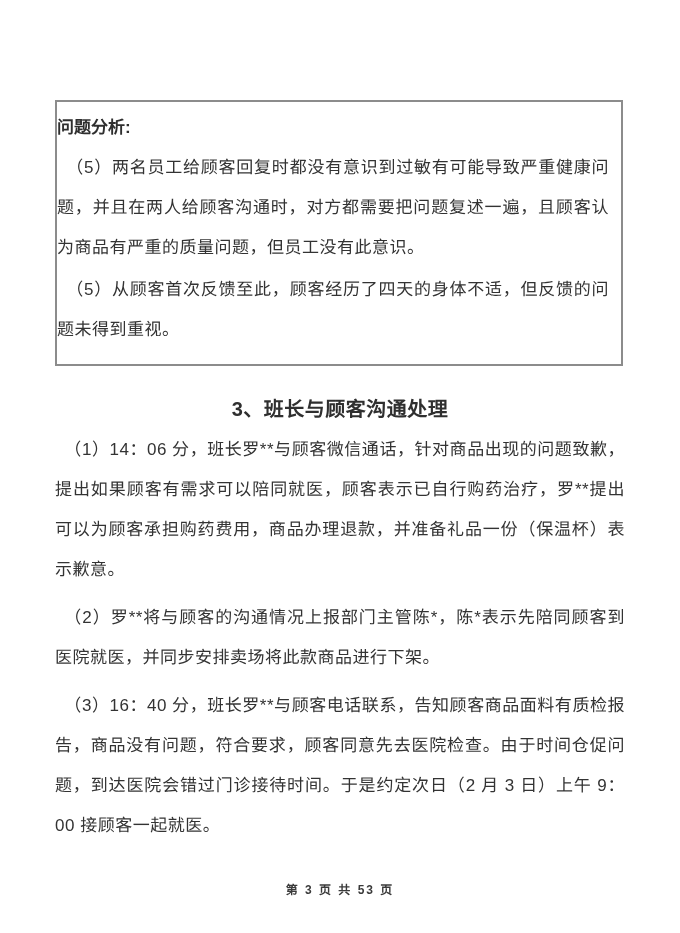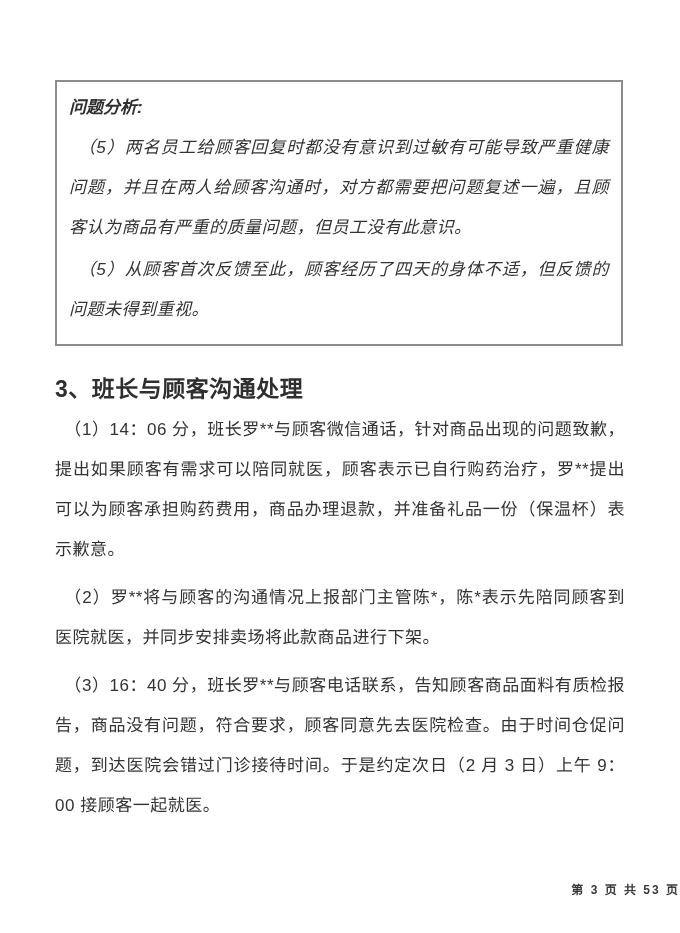--- a/index.html
+++ b/index.html
@@ -17,26 +17,25 @@
     color: #333333;
   }
   .content {
     position: absolute;
     left: 55px;
     top: 0;
     width: 570px;
   }
   .analysis-box {
     box-sizing: border-box;
-    margin-top: 80px;
+    margin-top: 100px;
     width: 568px;
     border: 2px solid #8c8c8c;
-    padding: 6px 12px 14px 12px;
+    padding: 6px 12px 14px 0;
     background: #ffffff;
-    font-style: italic;
   }
   .analysis-box h3 {
     margin: 0;
     font-size: 17px;
     line-height: 40px;
     font-weight: bold;
     color: #2f2f2f;
   }
   p.body-para {
     margin: 0;
@@ -45,35 +44,36 @@
     text-align: justify;
     text-indent: 0.55em;
     color: #333333;
     letter-spacing: 0.5px;
   }
   .analysis-box p.body-para + p.body-para {
     margin-top: 2px;
   }
   .section-heading {
     margin: 30px 0 0 0;
-    font-size: 23px;
+    font-size: 20px;
     line-height: 26px;
     font-weight: bold;
     color: #2f2f2f;
     letter-spacing: 0.5px;
+    text-align: center;
   }
   .section p.body-para {
     margin-top: 8px;
   }
   .footer {
     position: absolute;
     left: 0;
     right: 0;
     bottom: 36px;
-    text-align: right;
+    text-align: center;
     font-size: 12px;
     font-weight: bold;
     color: #3a3a3a;
     letter-spacing: 2px;
   }
 </style>
 </head>
 <body>
 
 <div class="page">

